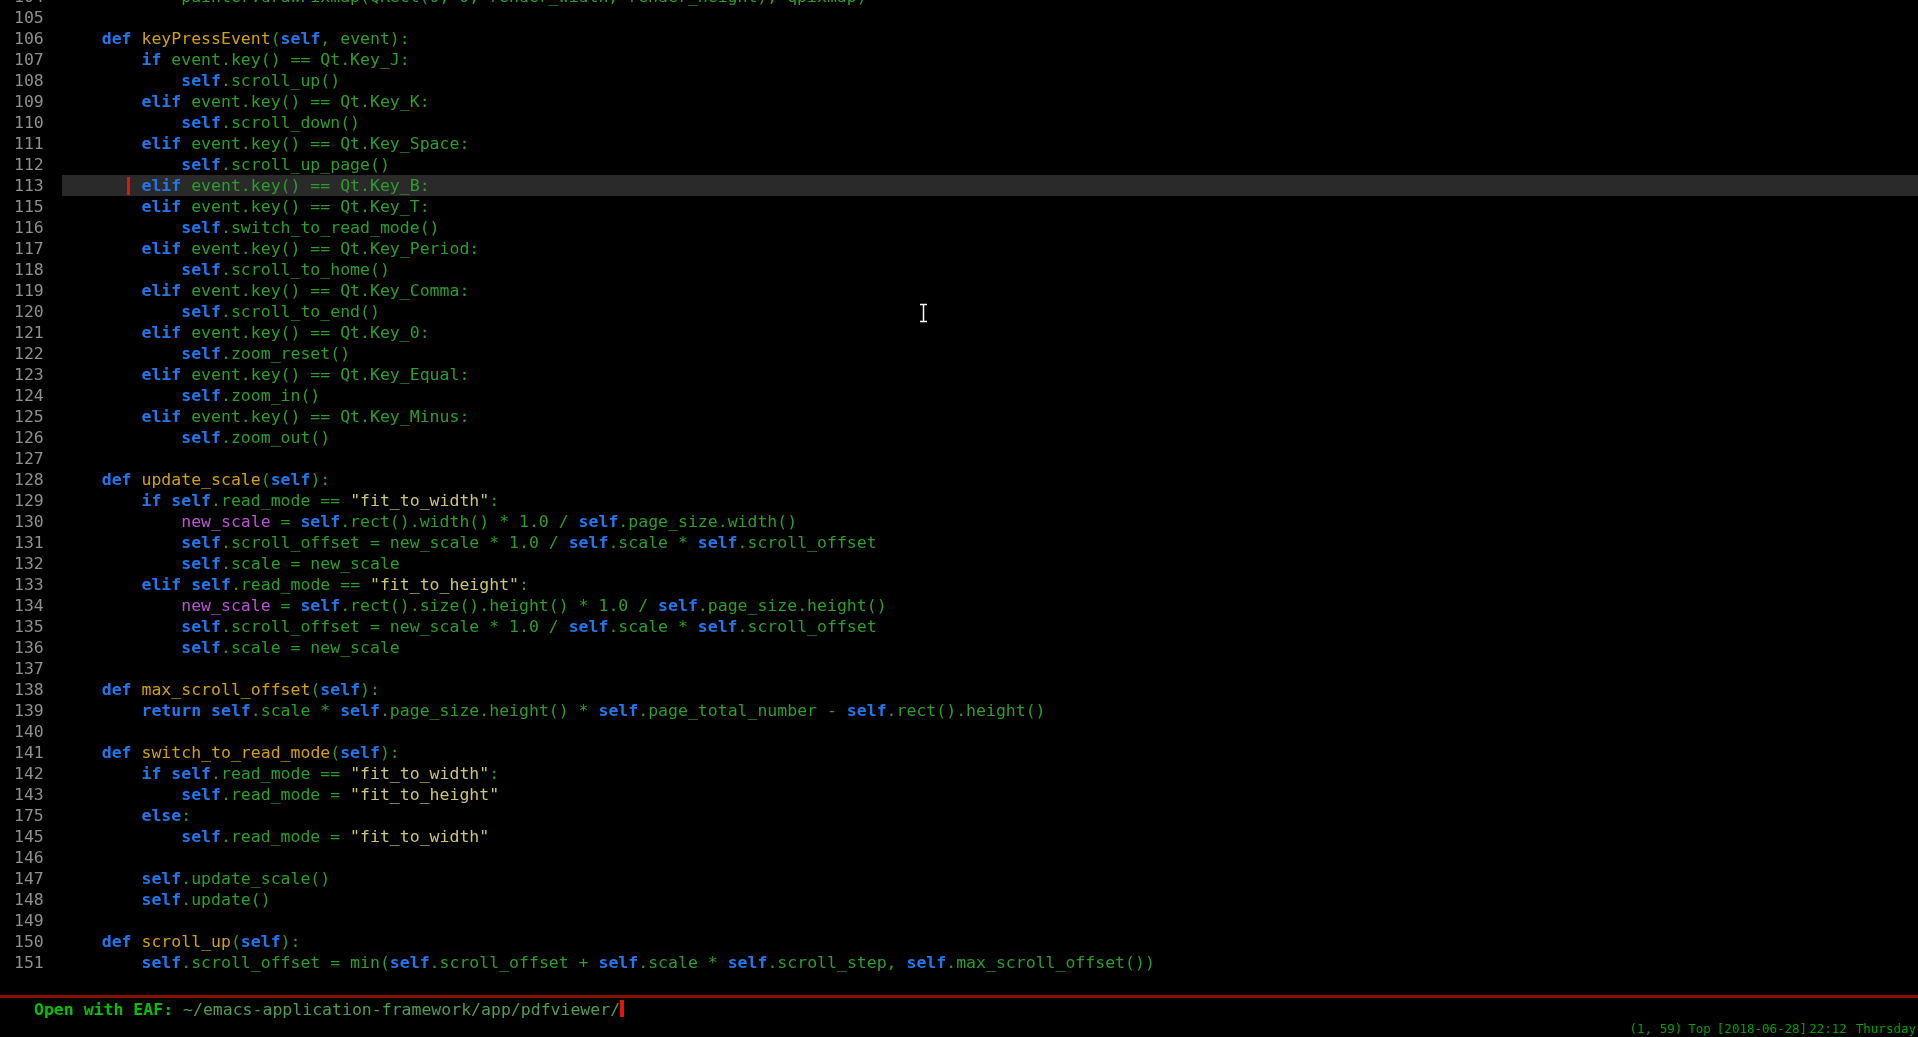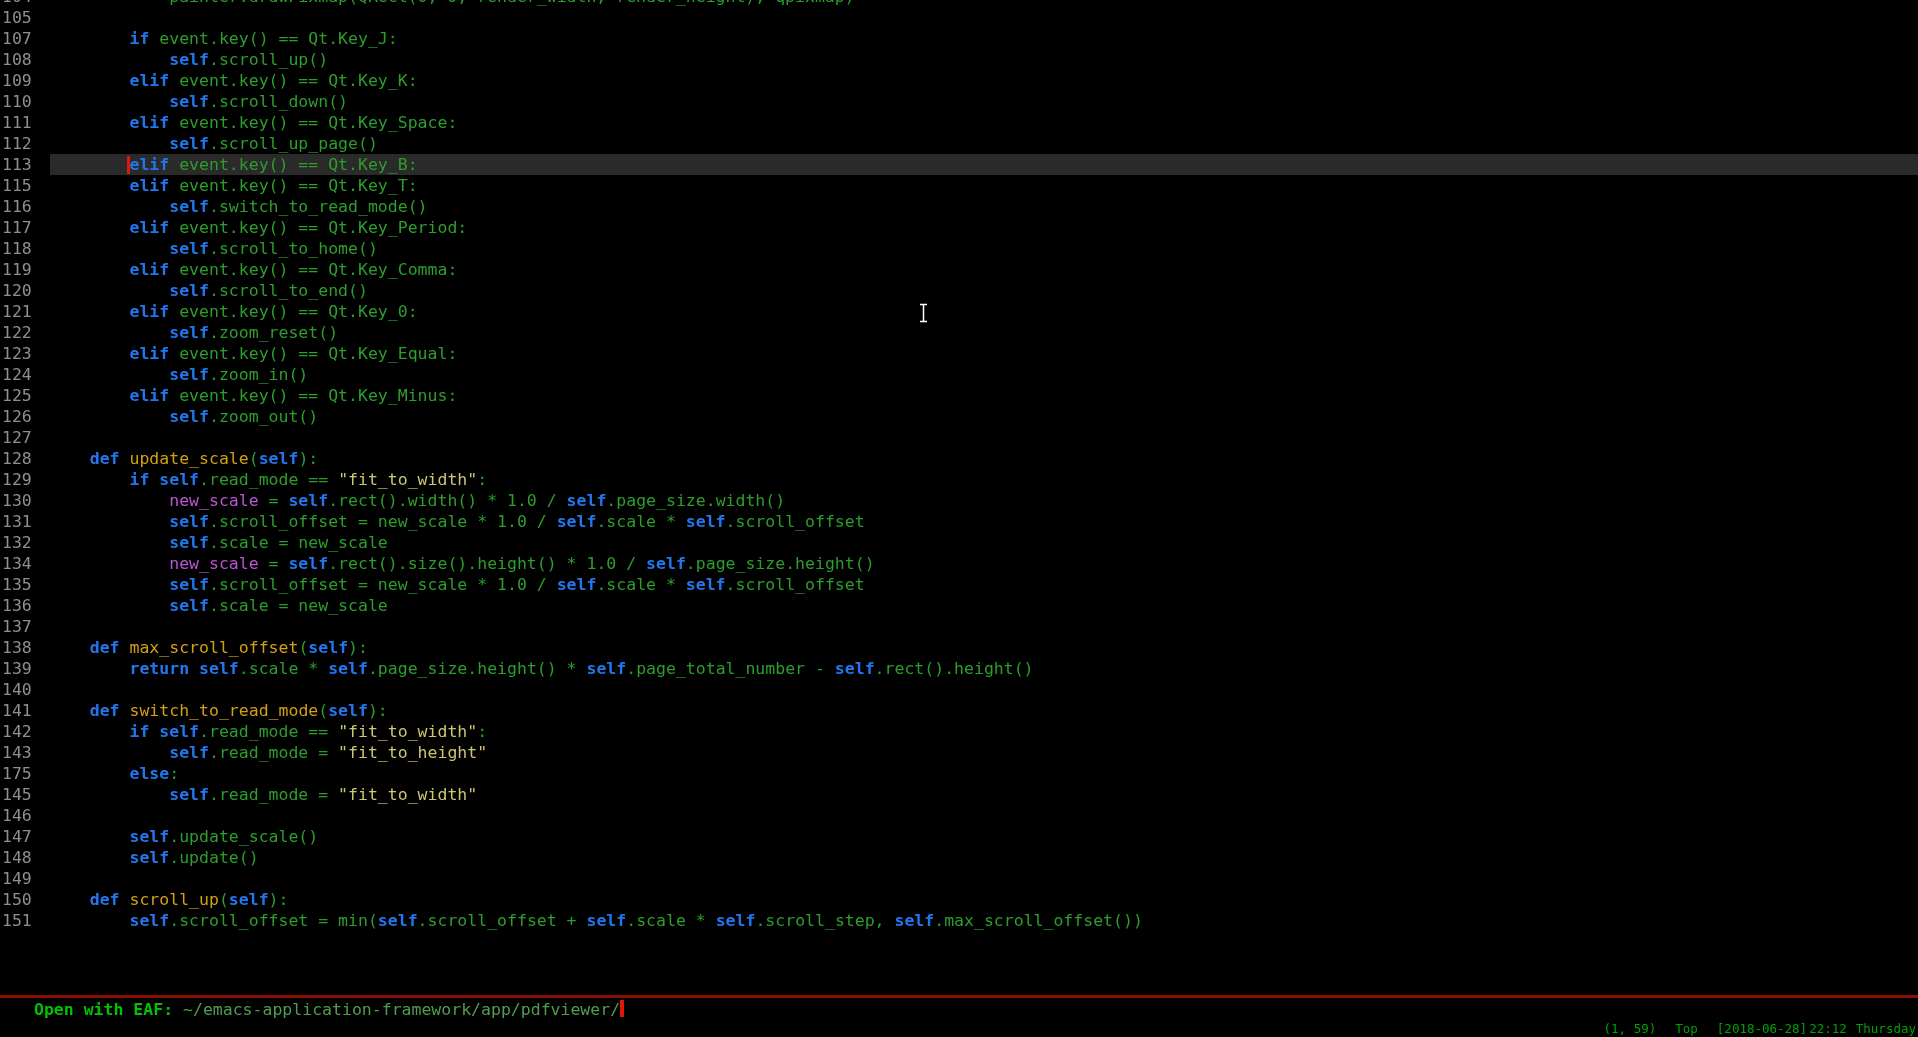--- a/index.html
+++ b/index.html
@@ -20,21 +20,21 @@
     display: flex;
     height: 21px;
     line-height: 21px;
     font-size: 16.5px;
     white-space: pre;
     position: relative;
   }
   .linenum {
     flex: 0 0 48px;
     width: 48px;
-    padding-left: 2px;
+    padding-left: 14px;
     color: var(--lnum, #8f8f8f);
     background: var(--bg, #000);
   }
   .code-content { flex: 1 1 auto; }
   .code-row.hl .code-content { background: var(--hl, #2a2a2a); }
   .tok-g { color: var(--green, #2d9e2d); }
   .tok-k { color: var(--kw, #2277ee); font-weight: bold; }
   .tok-f { color: var(--fn, #d2a013); }
   .tok-v { color: var(--var, #ba55d3); }
   .tok-s { color: var(--str, #cdc673); }
@@ -69,33 +69,34 @@
   }
   
   #tray {
     position: absolute;
     top: 1020px; right: 2px;
     height: 17px; line-height: 17px;
     font-size: 12.5px;
     color: var(--tray, #00a000);
     white-space: pre;
   }
-  .tray-seg { margin-left: 19px; }
+  .tray-seg { margin-left: 6px; }
   .tray-seg.first { margin-left: 0; }
   .tray-seg.tight { margin-left: 2px; }
   .tray-seg.word { margin-left: 9px; }
   
   #ibeam { position: absolute; left: 918px; top: 303px; }
 </style>
 </head>
 <body>
 
 <div id="editor">
     <div class="code-row"><span class="linenum">104</span><span class="code-content"><span class="tok-g">            painter.drawPixmap(QRect(0, 0, render_width, render_height), qpixmap)</span></span></div>
     <div class="code-row"><span class="linenum">105</span><span class="code-content"></span></div>
+    <div class="code-row"><span class="linenum">106</span><span class="code-content"><span class="tok-g">    </span><span class="tok-k">def</span><span class="tok-g"> </span><span class="tok-f">keyPressEvent</span><span class="tok-g">(</span><span class="tok-k">self</span><span class="tok-g">, event):</span></span></div>
     <div class="code-row"><span class="linenum">107</span><span class="code-content"><span class="tok-g">        </span><span class="tok-k">if</span><span class="tok-g"> event.key() == Qt.Key_J:</span></span></div>
     <div class="code-row"><span class="linenum">108</span><span class="code-content"><span class="tok-g">            </span><span class="tok-k">self</span><span class="tok-g">.scroll_up()</span></span></div>
     <div class="code-row"><span class="linenum">109</span><span class="code-content"><span class="tok-g">        </span><span class="tok-k">elif</span><span class="tok-g"> event.key() == Qt.Key_K:</span></span></div>
     <div class="code-row"><span class="linenum">110</span><span class="code-content"><span class="tok-g">            </span><span class="tok-k">self</span><span class="tok-g">.scroll_down()</span></span></div>
     <div class="code-row"><span class="linenum">111</span><span class="code-content"><span class="tok-g">        </span><span class="tok-k">elif</span><span class="tok-g"> event.key() == Qt.Key_Space:</span></span></div>
     <div class="code-row"><span class="linenum">112</span><span class="code-content"><span class="tok-g">            </span><span class="tok-k">self</span><span class="tok-g">.scroll_up_page()</span></span></div>
     <div class="code-row hl"><span class="linenum">113</span><span class="code-content"><span class="tok-g">        </span><span class="tok-k">elif</span><span class="tok-g"> event.key() == Qt.Key_B:</span></span><span class="code-cursor" style="left: 127.44px;"></span></div>
     <div class="code-row"><span class="linenum">115</span><span class="code-content"><span class="tok-g">        </span><span class="tok-k">elif</span><span class="tok-g"> event.key() == Qt.Key_T:</span></span></div>
     <div class="code-row"><span class="linenum">116</span><span class="code-content"><span class="tok-g">            </span><span class="tok-k">self</span><span class="tok-g">.switch_to_read_mode()</span></span></div>
     <div class="code-row"><span class="linenum">117</span><span class="code-content"><span class="tok-g">        </span><span class="tok-k">elif</span><span class="tok-g"> event.key() == Qt.Key_Period:</span></span></div>
@@ -107,20 +108,21 @@
     <div class="code-row"><span class="linenum">123</span><span class="code-content"><span class="tok-g">        </span><span class="tok-k">elif</span><span class="tok-g"> event.key() == Qt.Key_Equal:</span></span></div>
     <div class="code-row"><span class="linenum">124</span><span class="code-content"><span class="tok-g">            </span><span class="tok-k">self</span><span class="tok-g">.zoom_in()</span></span></div>
     <div class="code-row"><span class="linenum">125</span><span class="code-content"><span class="tok-g">        </span><span class="tok-k">elif</span><span class="tok-g"> event.key() == Qt.Key_Minus:</span></span></div>
     <div class="code-row"><span class="linenum">126</span><span class="code-content"><span class="tok-g">            </span><span class="tok-k">self</span><span class="tok-g">.zoom_out()</span></span></div>
     <div class="code-row"><span class="linenum">127</span><span class="code-content"></span></div>
     <div class="code-row"><span class="linenum">128</span><span class="code-content"><span class="tok-g">    </span><span class="tok-k">def</span><span class="tok-g"> </span><span class="tok-f">update_scale</span><span class="tok-g">(</span><span class="tok-k">self</span><span class="tok-g">):</span></span></div>
     <div class="code-row"><span class="linenum">129</span><span class="code-content"><span class="tok-g">        </span><span class="tok-k">if</span><span class="tok-g"> </span><span class="tok-k">self</span><span class="tok-g">.read_mode == </span><span class="tok-s">"fit_to_width"</span><span class="tok-g">:</span></span></div>
     <div class="code-row"><span class="linenum">130</span><span class="code-content"><span class="tok-g">            </span><span class="tok-v">new_scale</span><span class="tok-g"> = </span><span class="tok-k">self</span><span class="tok-g">.rect().width() * 1.0 / </span><span class="tok-k">self</span><span class="tok-g">.page_size.width()</span></span></div>
     <div class="code-row"><span class="linenum">131</span><span class="code-content"><span class="tok-g">            </span><span class="tok-k">self</span><span class="tok-g">.scroll_offset = new_scale * 1.0 / </span><span class="tok-k">self</span><span class="tok-g">.scale * </span><span class="tok-k">self</span><span class="tok-g">.scroll_offset</span></span></div>
     <div class="code-row"><span class="linenum">132</span><span class="code-content"><span class="tok-g">            </span><span class="tok-k">self</span><span class="tok-g">.scale = new_scale</span></span></div>
+    <div class="code-row"><span class="linenum">133</span><span class="code-content"><span class="tok-g">        </span><span class="tok-k">elif</span><span class="tok-g"> </span><span class="tok-k">self</span><span class="tok-g">.read_mode == </span><span class="tok-s">"fit_to_height"</span><span class="tok-g">:</span></span></div>
     <div class="code-row"><span class="linenum">134</span><span class="code-content"><span class="tok-g">            </span><span class="tok-v">new_scale</span><span class="tok-g"> = </span><span class="tok-k">self</span><span class="tok-g">.rect().size().height() * 1.0 / </span><span class="tok-k">self</span><span class="tok-g">.page_size.height()</span></span></div>
     <div class="code-row"><span class="linenum">135</span><span class="code-content"><span class="tok-g">            </span><span class="tok-k">self</span><span class="tok-g">.scroll_offset = new_scale * 1.0 / </span><span class="tok-k">self</span><span class="tok-g">.scale * </span><span class="tok-k">self</span><span class="tok-g">.scroll_offset</span></span></div>
     <div class="code-row"><span class="linenum">136</span><span class="code-content"><span class="tok-g">            </span><span class="tok-k">self</span><span class="tok-g">.scale = new_scale</span></span></div>
     <div class="code-row"><span class="linenum">137</span><span class="code-content"></span></div>
     <div class="code-row"><span class="linenum">138</span><span class="code-content"><span class="tok-g">    </span><span class="tok-k">def</span><span class="tok-g"> </span><span class="tok-f">max_scroll_offset</span><span class="tok-g">(</span><span class="tok-k">self</span><span class="tok-g">):</span></span></div>
     <div class="code-row"><span class="linenum">139</span><span class="code-content"><span class="tok-g">        </span><span class="tok-k">return</span><span class="tok-g"> </span><span class="tok-k">self</span><span class="tok-g">.scale * </span><span class="tok-k">self</span><span class="tok-g">.page_size.height() * </span><span class="tok-k">self</span><span class="tok-g">.page_total_number - </span><span class="tok-k">self</span><span class="tok-g">.rect().height()</span></span></div>
     <div class="code-row"><span class="linenum">140</span><span class="code-content"></span></div>
     <div class="code-row"><span class="linenum">141</span><span class="code-content"><span class="tok-g">    </span><span class="tok-k">def</span><span class="tok-g"> </span><span class="tok-f">switch_to_read_mode</span><span class="tok-g">(</span><span class="tok-k">self</span><span class="tok-g">):</span></span></div>
     <div class="code-row"><span class="linenum">142</span><span class="code-content"><span class="tok-g">        </span><span class="tok-k">if</span><span class="tok-g"> </span><span class="tok-k">self</span><span class="tok-g">.read_mode == </span><span class="tok-s">"fit_to_width"</span><span class="tok-g">:</span></span></div>
     <div class="code-row"><span class="linenum">143</span><span class="code-content"><span class="tok-g">            </span><span class="tok-k">self</span><span class="tok-g">.read_mode = </span><span class="tok-s">"fit_to_height"</span></span></div>

